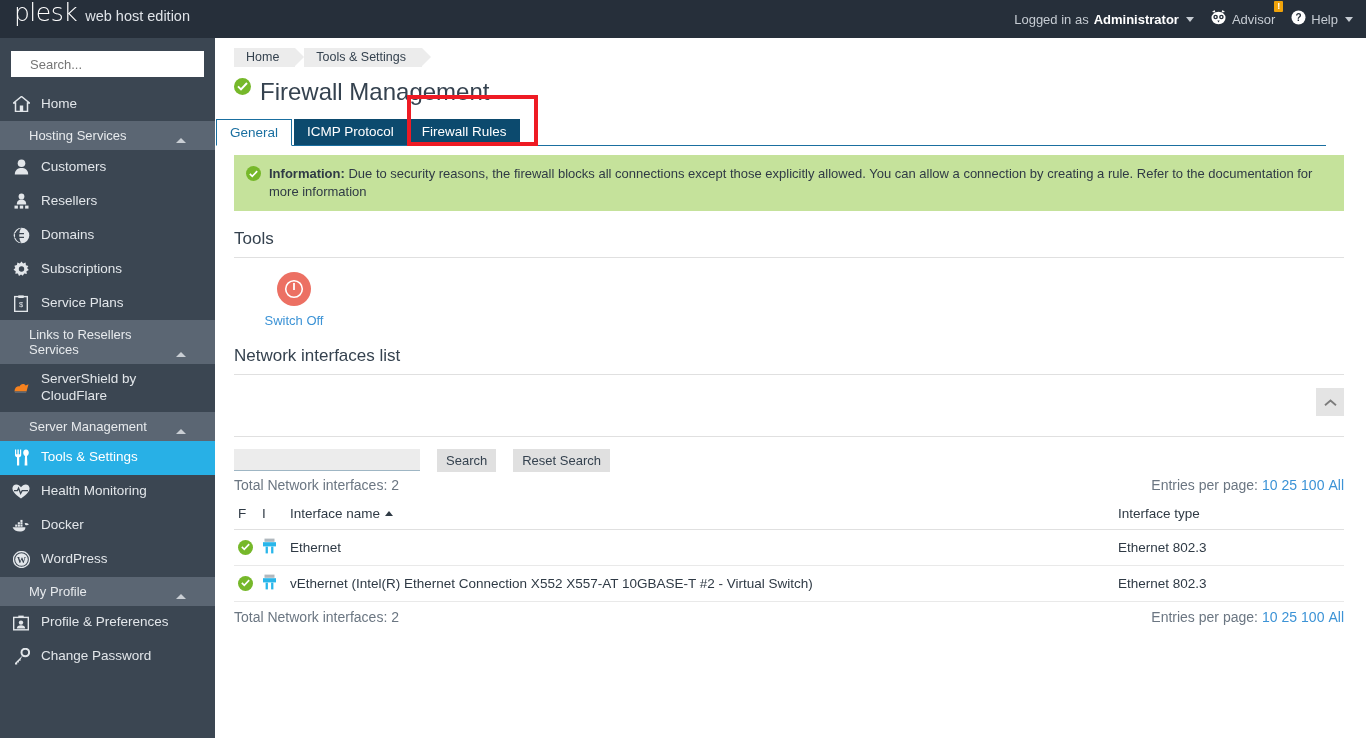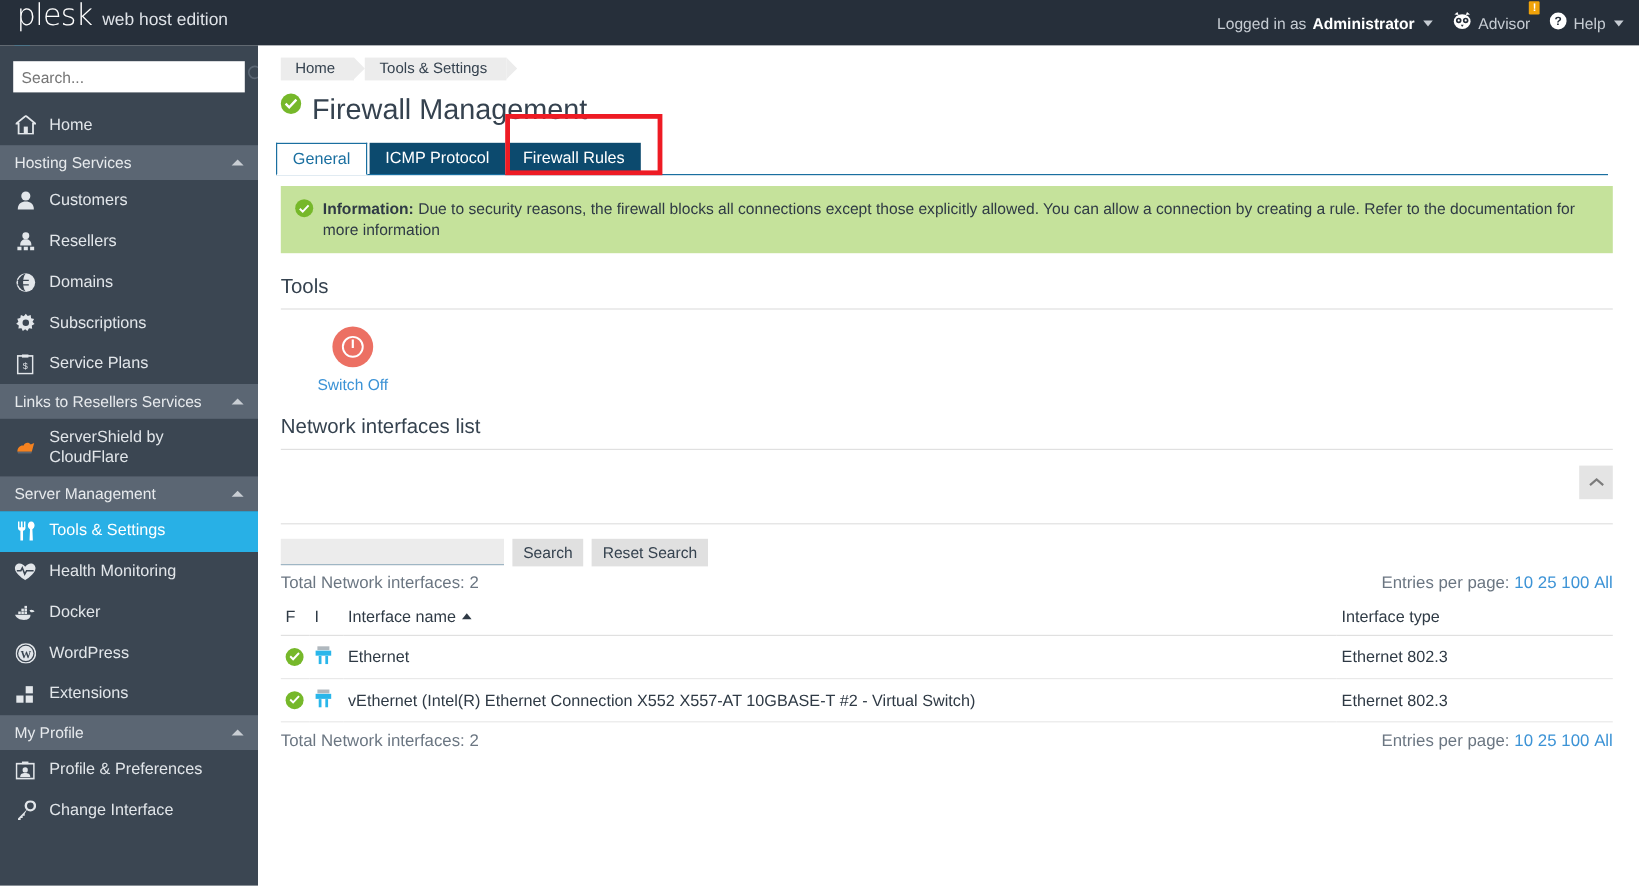--- a/index.html
+++ b/index.html
@@ -44,30 +44,30 @@
   }
   .advisor-wrap { position: relative; display: flex; align-items: center; gap: 5px; }
 
   
   #sidebar {
     position: absolute; left: 0; top: 38px; width: 215px; height: 700px;
     background: #3b4652; overflow: hidden;
   }
   #search-box {
     margin: 13px 11px 10px 11px; height: 26px; background: #fff;
-    display: flex; align-items: center; padding: 0 7px; gap: 12px;
+    display: flex; align-items: center; padding: 0 19px; gap: 12px;
   }
   #search-box input {
     border: none; outline: none; flex: 1; font-size: 13px;
     color: #3b4652; font-family: "Liberation Sans", sans-serif;
     background: transparent;
   }
   .nav-group-title {
     background: #5b6673; color: #e7eaed; font-size: 13px;
-    padding: 7px 12px; display: flex; align-items: center;
+    padding: 7px 29px; display: flex; align-items: flex-end;
   }
   .nav-group-title .chev {
     margin-left: auto; width: 0; height: 0;
     border-left: 5px solid transparent; border-right: 5px solid transparent;
     border-bottom: 5px solid #c9ced4;
   }
   .nav-item {
     display: flex; align-items: center; gap: 11px;
     padding: 7px 12px; color: #e2e6ea; font-size: 13.5px;
     min-height: 34px;
@@ -101,21 +101,21 @@
     padding: 11px 0 0 19px; font-size: 24px; color: #35424f; font-weight: normal;
   }
   .ok-circle {
     width: 17px; height: 17px; border-radius: 50%; background: #76b82a;
     display: flex; align-items: center; justify-content: center; flex: 0 0 17px;
   }
   .ok-circle svg { display: block; }
 
   
   #tabs {
-    position: relative; margin: 13px 0 0 15px;
+    position: relative; margin: 13px 0 0 1px;
     display: flex; align-items: flex-end; width: 1110px;
     border-bottom: 1px solid #1a6fa0; height: 27px;
   }
   .tab {
     font-size: 13.5px; height: 26px; line-height: 26px;
     padding: 0 13px; margin-right: 2px;
   }
   .tab.active {
     background: #fff; color: #1a6fa0;
     border: 1px solid #1a6fa0; border-bottom: 1px solid #fff;
@@ -153,21 +153,21 @@
 
   
   #list-tools {
     position: relative; margin: 6px 0 0 19px; width: 1110px;
     height: 56px; border-bottom: 1px solid #e0e0e0;
   }
   #collapse-btn {
     position: absolute; right: 0; top: 7px; width: 28px; height: 28px;
     background: #e4e4e4; display: flex; align-items: center; justify-content: center;
   }
-  #search-row { margin: 12px 0 0 19px; display: flex; align-items: center; gap: 7px; }
+  #search-row { margin: 12px 0 0 19px; display: flex; align-items: center; gap: 17px; }
   #filter-input {
     width: 186px; height: 22px; background: #ececec;
     border: none; border-bottom: 1px solid #9fb6c4; outline: none;
     font-size: 13px; padding: 0 5px; font-family: "Liberation Sans", sans-serif;
   }
   .btn {
     background: #e0e0e0; border: none; height: 23px; padding: 0 9px;
     font-size: 13px; color: #35424f; font-family: "Liberation Sans", sans-serif;
     cursor: pointer;
   }
@@ -375,30 +375,20 @@
   <div class="nav-item">
     <span class="nav-ico">
       <svg width="17" height="17" viewBox="0 0 17 17">
         <circle cx="8.5" cy="8.5" r="8" fill="none" stroke="#e2e6ea" stroke-width="1.3"></circle>
         <circle cx="8.5" cy="8.5" r="6.3" fill="#e2e6ea"></circle>
         <text x="8.5" y="12" font-size="9" font-family="Liberation Serif, serif" font-weight="bold" fill="#3b4652" text-anchor="middle">W</text>
       </svg>
     </span>
     <span class="nav-label">WordPress</span>
   </div>
-  <div class="nav-item">
-    <span class="nav-ico">
-      <svg width="16" height="16" viewBox="0 0 16 16">
-        <rect x="0.6" y="8.6" width="6" height="6" fill="#e2e6ea"></rect>
-        <rect x="8.4" y="0.8" width="6" height="6" fill="#e2e6ea"></rect>
-        <rect x="8.4" y="8.6" width="6" height="6" fill="#e2e6ea"></rect>
-      </svg>
-    </span>
-    <span class="nav-label">Extensions</span>
-  </div>
 
   <div class="nav-group-title">
     <span>My Profile</span>
     <span class="chev"></span>
   </div>
   <div class="nav-item">
     <span class="nav-ico">
       <svg width="16" height="16" viewBox="0 0 16 16">
         <rect x="0.7" y="2.4" width="14.6" height="12.4" fill="none" stroke="#e2e6ea" stroke-width="1.4"></rect>
         <rect x="5.3" y="0.6" width="5.4" height="2.2" fill="#e2e6ea"></rect>
@@ -408,21 +398,21 @@
     </span>
     <span class="nav-label">Profile &amp; Preferences</span>
   </div>
   <div class="nav-item">
     <span class="nav-ico">
       <svg width="17" height="17" viewBox="0 0 17 17">
         <circle cx="12.3" cy="4.5" r="3.8" fill="none" stroke="#e2e6ea" stroke-width="2"></circle>
         <path d="M9.8 7.2 L2 15 L2 16.4 L4.2 16.4 L4.2 14.6 L5.9 14.6 L5.9 12.8 L7.6 12.8 L7.6 11.2 Z" fill="#e2e6ea"></path>
       </svg>
     </span>
-    <span class="nav-label">Change Interface</span>
+    <span class="nav-label">Change Password</span>
   </div>
 </div>
 
 <div id="main">
 
   <div id="breadcrumb">
     <span class="crumb">Home</span>
     <span class="crumb">Tools &amp; Settings</span>
   </div>
 

